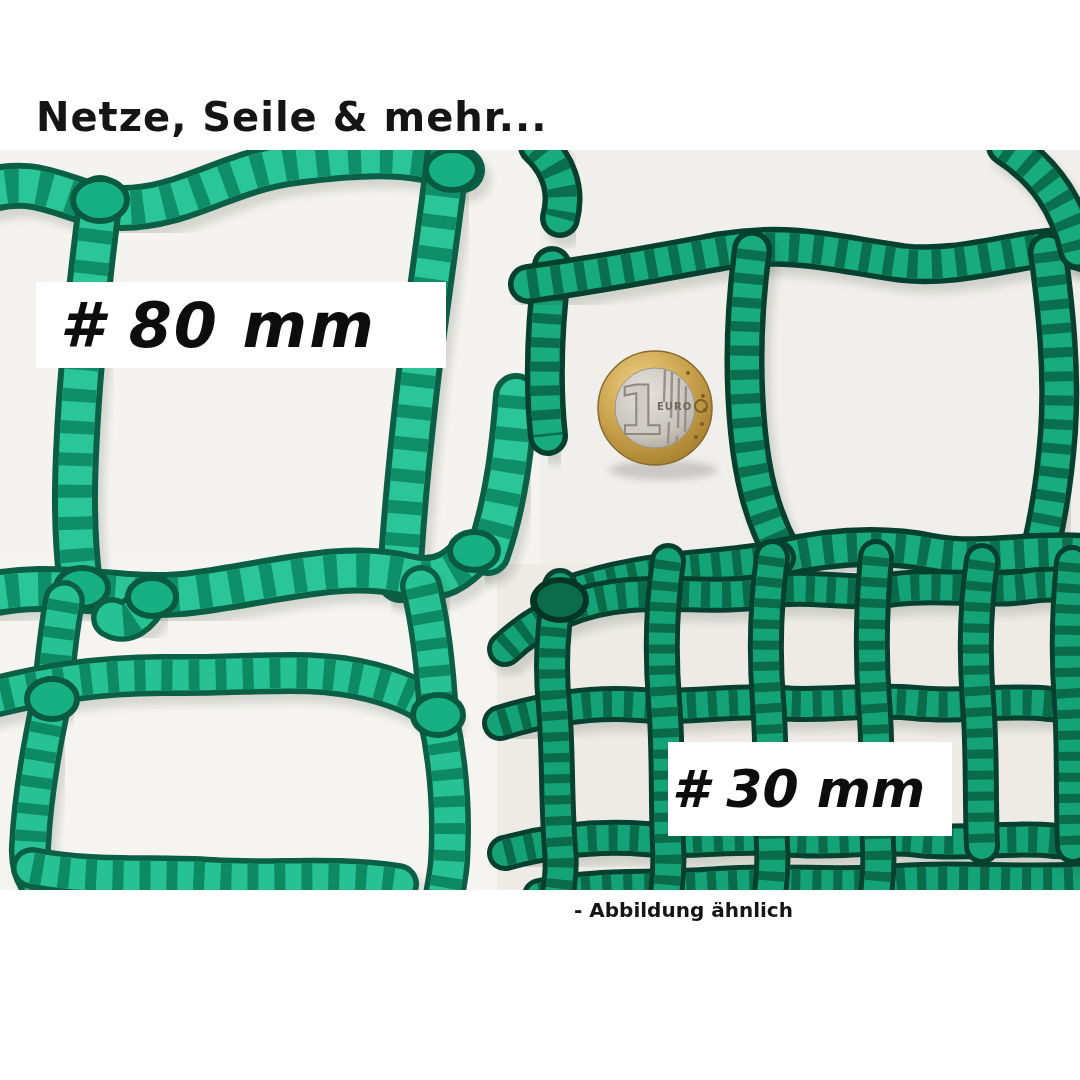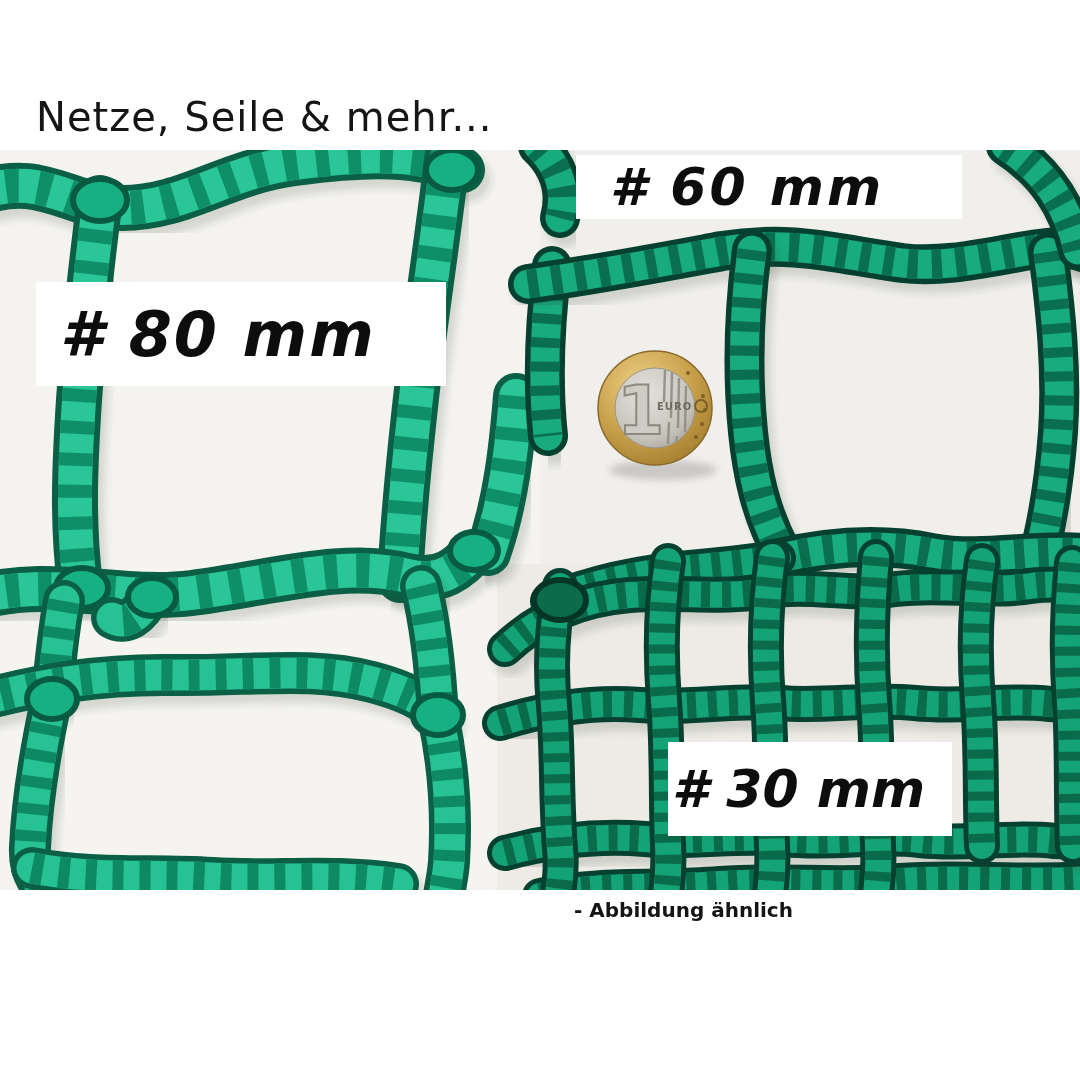--- a/index.html
+++ b/index.html
@@ -3,21 +3,21 @@
 <meta charset="utf-8">
 <style>
   html,body{margin:0;padding:0;background:#ffffff;}
   .canvas{
     position:relative;width:1080px;height:1080px;background:#ffffff;
     overflow:hidden;font-family:"DejaVu Sans", sans-serif;
   }
   
   .brand-header{
     position:absolute;left:36px;top:94px;z-index:3;
-    font-size:40px;font-weight:normal;letter-spacing:1px;color:#151515;
+    font-size:40px;font-weight:bold;letter-spacing:1px;color:#151515;
   }
   .brand-footer{
     position:absolute;left:574px;top:898px;z-index:3;
     display:flex;align-items:baseline;gap:10px;color:#151515;white-space:nowrap;
   }
   .footer-site{font-size:33px;font-weight:bold;letter-spacing:0.5px;}
   .footer-note{font-size:20px;font-weight:600;}
   
   .photo{
     position:absolute;left:0;top:150px;width:1080px;height:740px;
@@ -51,21 +51,21 @@
   .n30 .lite{stroke:#14a377;stroke-width:26px;}
   .n30 .dash{stroke:#0a6b4b;stroke-width:26px;stroke-dasharray:9 12;}
   .knot-bright{fill:#17b083;stroke:#085a40;stroke-width:6px;}
   .knot-dark{fill:#0c6b4b;stroke:#053525;stroke-width:6px;}
   
   .mesh-label{
     position:absolute;z-index:2;background:#ffffff;color:#0d0d0d;
     display:flex;align-items:center;
     font-weight:bold;font-style:italic;white-space:nowrap;
   }
-  .lbl-80{left:36px;top:282px;width:386px;height:104px;font-size:62px;padding-left:24px;letter-spacing:2px;}
+  .lbl-80{left:36px;top:282px;width:386px;height:86px;font-size:62px;padding-left:24px;letter-spacing:2px;}
   .lbl-60{left:576px;top:155px;width:352px;height:64px;font-size:52px;padding-left:34px;letter-spacing:3px;}
   .lbl-45{left:62px;top:744px;width:284px;height:92px;font-size:52px;padding-left:16px;}
   .lbl-30{left:668px;top:742px;width:280px;height:94px;font-size:52px;padding-left:4px;}
   
   .coin-one{font-size:68px;font-weight:bold;fill:#cfccc5;stroke:#8d897f;stroke-width:2px;}
   .coin-euro{font-size:10px;font-weight:bold;fill:#6e6a60;letter-spacing:1px;}
 </style>
 </head>
 <body>
 
@@ -323,23 +323,20 @@
           <circle cx="41" cy="29" r="2"></circle>
           <circle cx="33" cy="-35" r="2"></circle>
         </g>
         <circle cx="46" cy="-2" r="6" fill="none" stroke="#7c5f26" stroke-width="2"></circle>
       </g>
     </g>
   </svg>
 
   <div class="brand-header">Netze, Seile &amp; mehr...</div>
 
-  <div class="mesh-label lbl-60">
-    <span># 60 mm</span>
-  </div>
   <div class="mesh-label lbl-80">
     <span># 80 mm</span>
   </div>
   <div class="mesh-label lbl-30">
     <span># 30 mm</span>
   </div>
 
   <div class="brand-footer">
     <span class="footer-note">- Abbildung ähnlich</span>
   </div>

